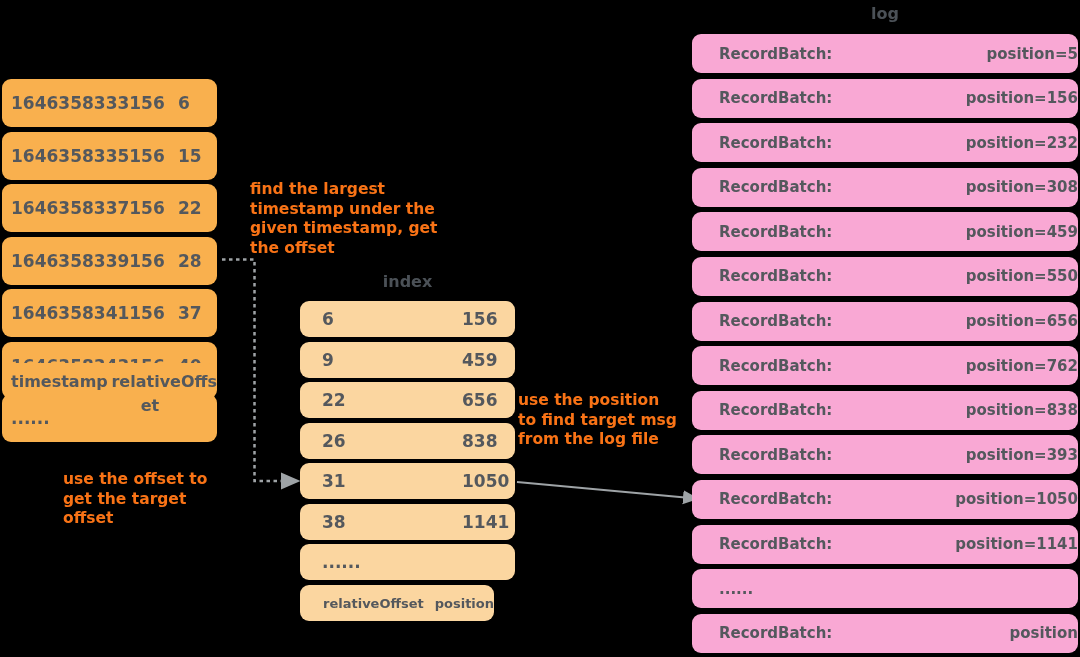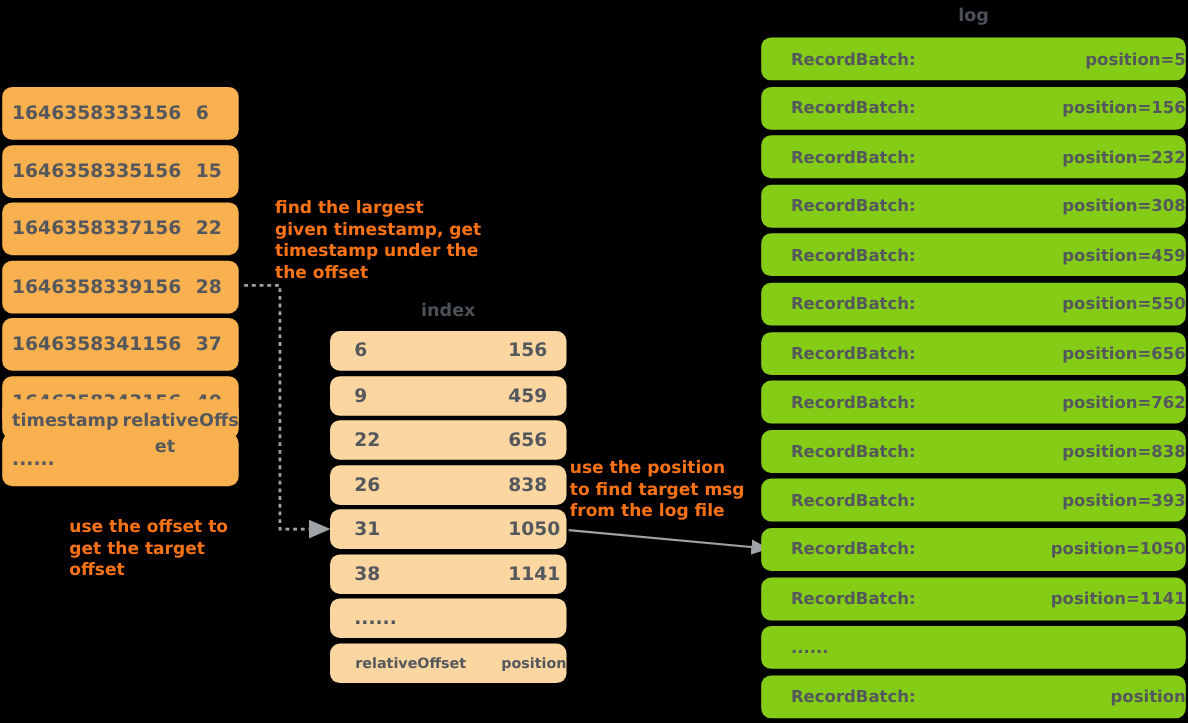--- a/index.html
+++ b/index.html
@@ -20,56 +20,56 @@
   }
   .box {
     box-sizing: border-box;
     border-radius: 9px;
     display: flex;
     align-items: center;
     flex: none;
   }
   .orange { background: #F9B04E; }
   .peach  { background: #FBD6A0; }
-  .green  { background: #84cc16; gap: 48px; }
+  .green  { background: #f9a8d4; gap: 48px; }
 
   
   #ts-col { left: 2px; top: 79px; width: 215px; gap: 4.5px; }
   .ts-row { height: 48px; padding-left: 9px; font-size: 17px; }
   .ts-row .c1 { width: 167px; }
   .hdr-ts { position: absolute; left: 2px; top: 363px; width: 215px; height: 36px;
             padding-left: 9px; font-size: 16px; }
   .hdr-ts .c1 { width: 105px; }
   .overflow-et { position: absolute; left: 118px; top: 396px; width: 64px;
                  text-align: center; font-size: 16px; color: #54585D; }
 
   
   #ix-col { left: 300px; top: 301px; width: 215px; gap: 4.5px; }
   .ix-row { height: 36px; padding-left: 22px; font-size: 17px; }
   .ix-row .c1 { width: 140px; }
-  .ftr-ix { position: absolute; left: 300px; top: 585px; width: 215px; height: 36px;
+  .ftr-ix { position: absolute; left: 300px; top: 585px; width: 194px; height: 36px;
             padding-left: 23px; font-size: 13px; }
   .ftr-ix .c1 { width: 139px; }
 
   
   #log-col { left: 692px; top: 34px; width: 386px; gap: 5.6px; }
   .log-row { height: 39px; padding-left: 27px; font-size: 15px; }
   .log-row .c1 { width: 255px; }
 
   .cell { display: inline-block; white-space: nowrap; }
 
   .col-title { position: absolute; text-align: center; font-size: 16px; color: #4B5157; }
   #ix-title  { left: 300px; top: 272px; width: 215px; }
   #log-title { left: 692px; top: 4px;  width: 386px; }
 
   .note { position: absolute; text-align: left; font-size: 15.5px;
           line-height: 19.5px; color: #f97316; }
   #note-find     { left: 250px; top: 180px; width: 192px; }
   #note-offset   { left: 63px;  top: 470px; width: 165px; }
-  #note-position { left: 518px; top: 416px; width: 165px; }
+  #note-position { left: 518px; top: 391px; width: 165px; }
 
   #arrows { position: absolute; left: 0; top: 0; width: 1080px; height: 657px;
             pointer-events: none; }
 </style>
 </head>
 <body>
 
 <div id="canvas">
 
   <svg id="arrows" viewBox="0 0 1080 657">
@@ -209,22 +209,22 @@
         <span class="cell c2"></span>
       </div>
       <div class="box green log-row">
         <span class="cell c1">RecordBatch:</span>
         <span class="cell c2">position</span>
       </div>
     </div>
 
   <div class="note" id="note-find">
     <div>find the largest</div>
+    <div>timestamp under the</div>
     <div>given timestamp, get</div>
-    <div>timestamp under the</div>
     <div>the offset</div>
   </div>
   <div class="note" id="note-offset">
     <div>use the offset to</div>
     <div>get the target</div>
     <div>offset</div>
   </div>
   <div class="note" id="note-position">
     <div>use the position</div>
     <div>to find target msg</div>

